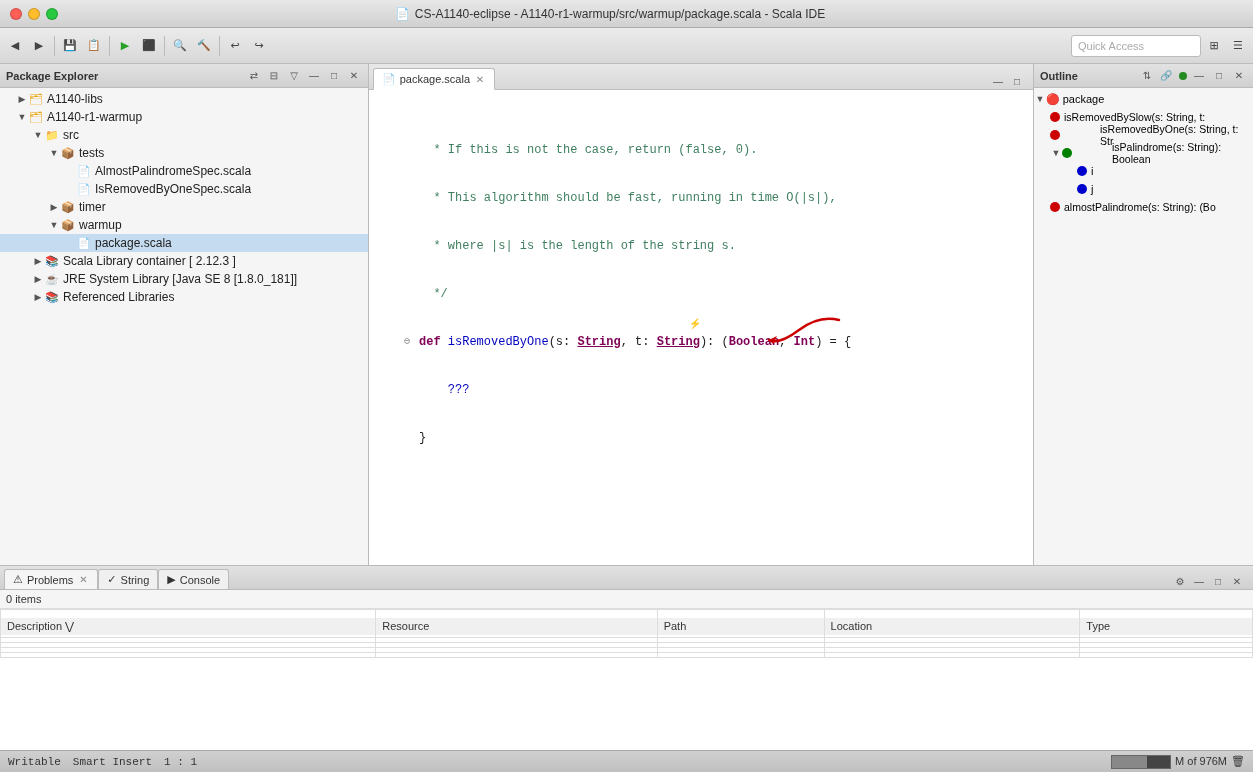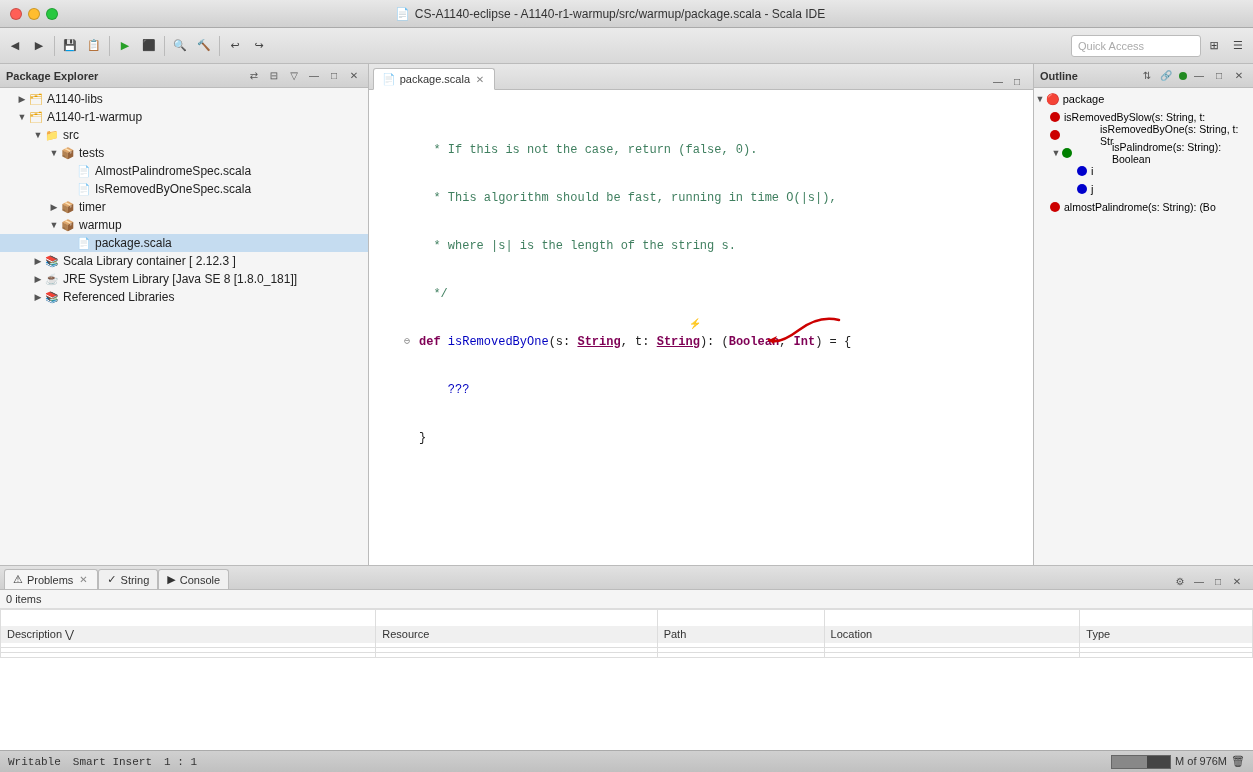--- a/index.html
+++ b/index.html
@@ -358,21 +358,21 @@
       font-size: 11px;
     }
     .problems-table th {
       background: #f0f0f0;
       border: 1px solid #ddd;
       padding: 2px 6px;
       text-align: left;
       color: #333;
       font-weight: normal;
       position: sticky;
-      top: 16px;
+      top: 8px;
     }
     .problems-table td {
       border: 1px solid #ddd;
       padding: 2px 6px;
       color: #333;
     }
 
     
     .status-bar {
       height: 22px;

